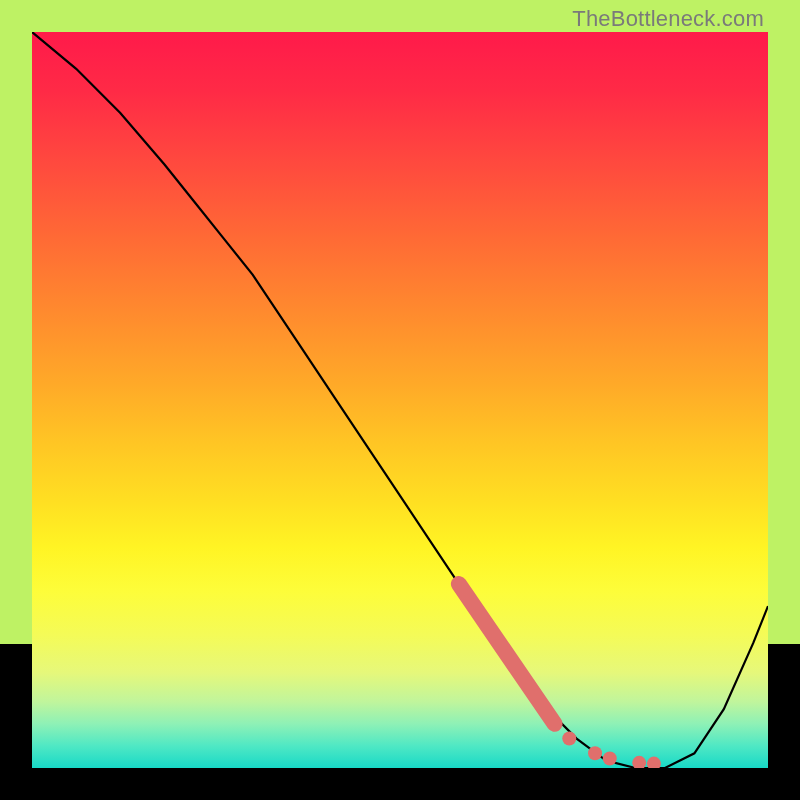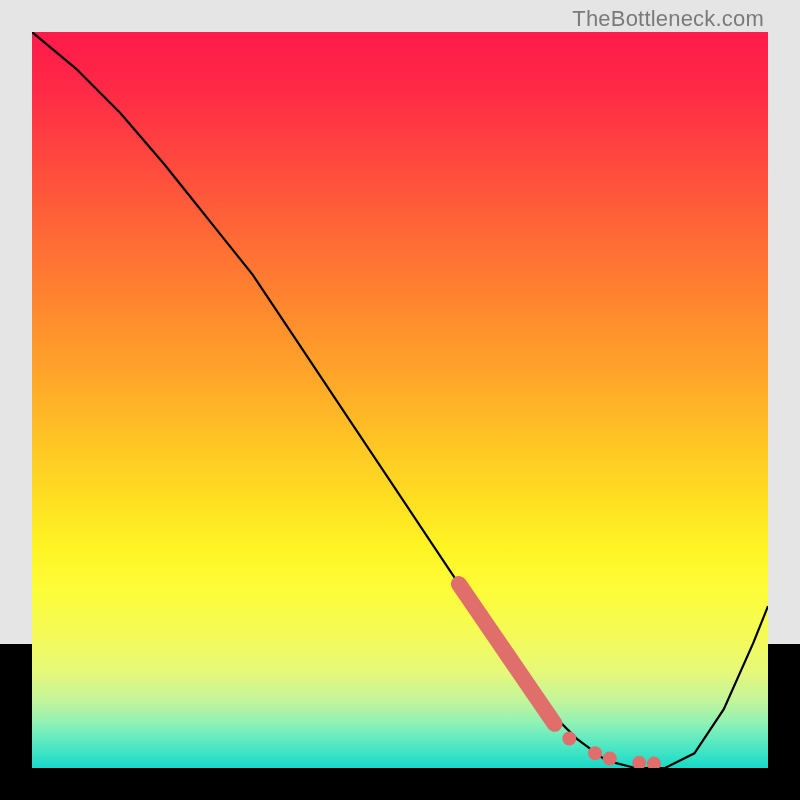--- a/index.html
+++ b/index.html
@@ -10,21 +10,21 @@
     overflow: hidden;
     background: #000;
     font-family: Arial, Helvetica, sans-serif;
   }
   .frame {
     position: absolute;
     top: 0;
     left: 0;
     width: 800px;
     height: 644px;
-    background: #e5e5e5;
+    background: #bef264;
   }
   .plot {
     position: absolute;
     top: 32px;
     left: 32px;
     width: 736px;
     height: 736px;
     overflow: hidden;
   }
   .gradient {

